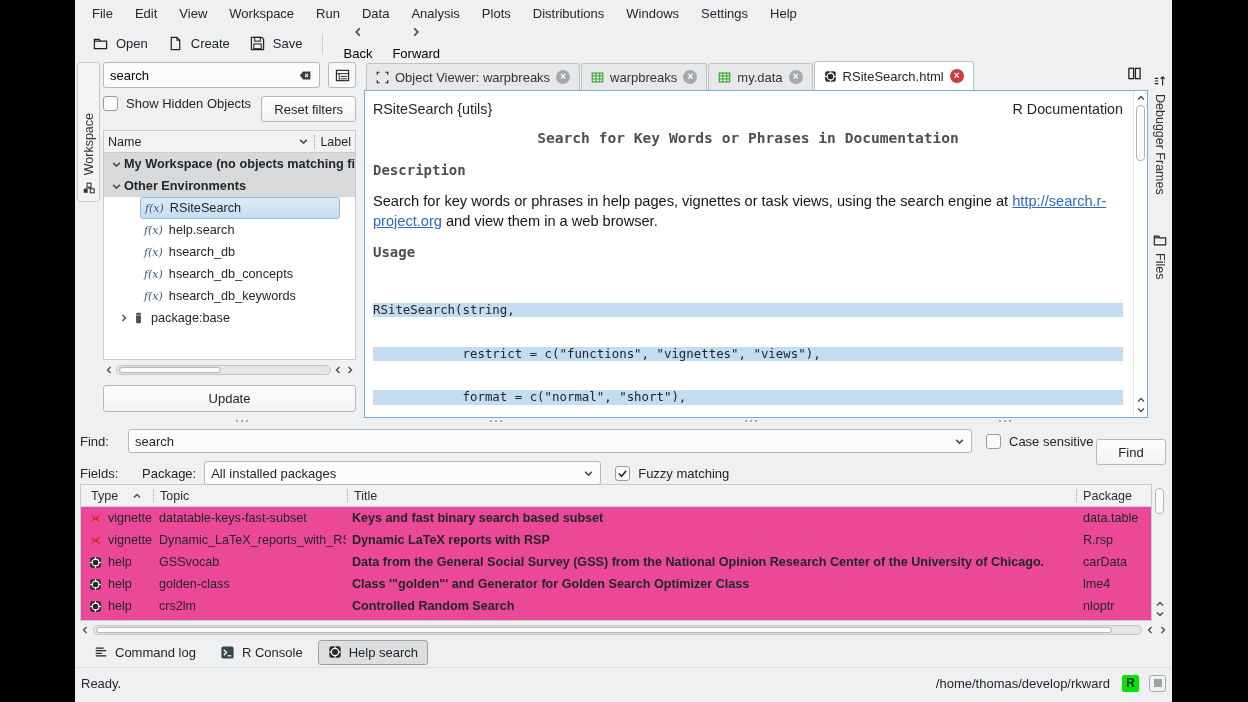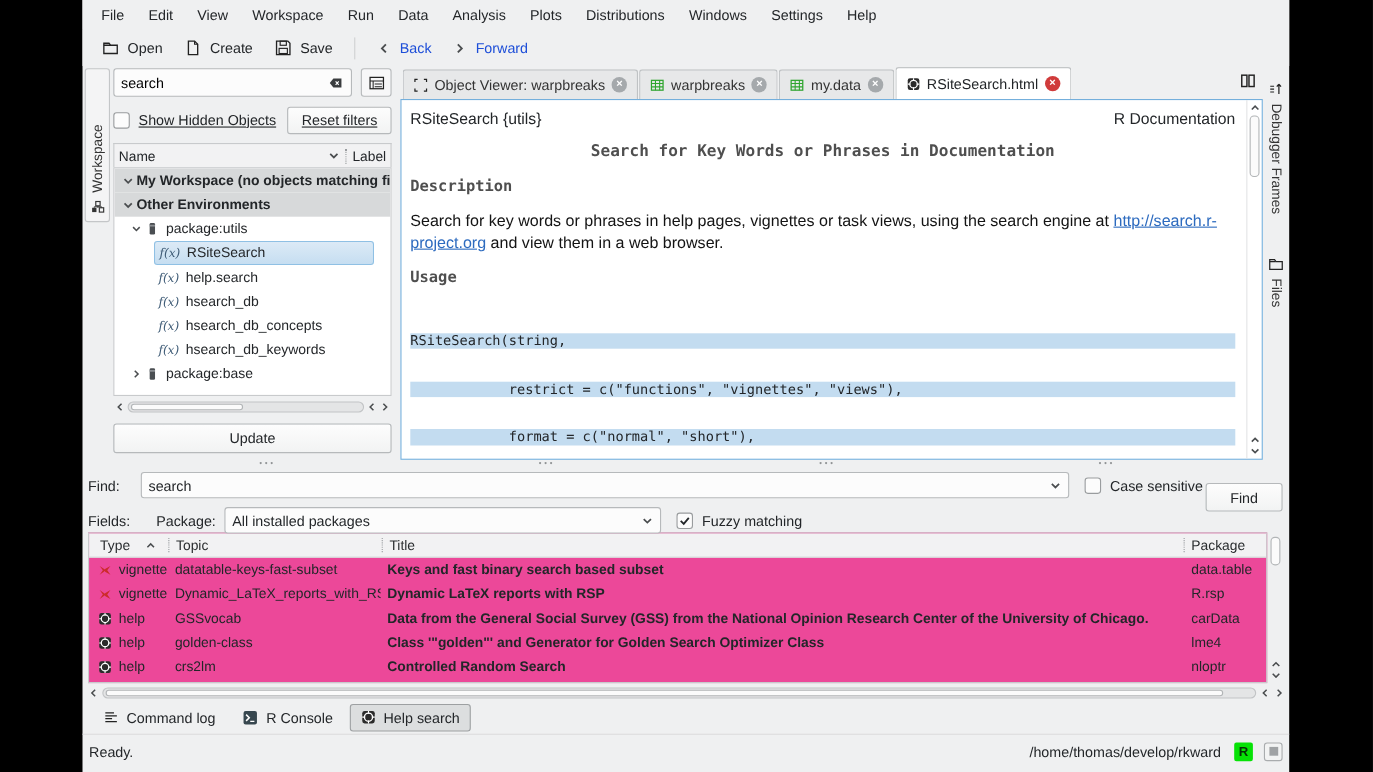--- a/index.html
+++ b/index.html
@@ -9,39 +9,39 @@
          background:#eff0f1; display:flex; flex-direction:column; font-size:13px; }
 
   
   .menubar { height:27px; display:flex; align-items:center; padding-left:6px; background:#eff0f1; }
   .menubar .mi { padding:4px 11px; border-radius:3px; cursor:default; }
 
   
   .toolbar { height:33px; display:flex; align-items:center; gap:4px; padding-left:10px; background:#eff0f1; }
   .tbtn { display:flex; align-items:center; gap:8px; padding:4px 8px; border-radius:3px; }
   .tbtn svg { display:block; }
-  .tbtn.disabled { color:#1d4ed8; }
+  .tbtn.disabled { color:#000000;flex-direction:column; }
   .tsep { width:1px; height:20px; background:#cfd1d2; margin:0 8px; }
 
   
   .upper { height:358px; display:flex; }
   .dockstrip-left { width:27px; position:relative; }
   .vtab-left { position:absolute; top:2px; left:2px; width:23px; height:140px;
                background:#f4f4f5; border:1px solid #c4c6c8; border-radius:3px;
                display:flex; flex-direction:column-reverse; align-items:center; gap:6px; padding:6px 0; }
   .vtab-left .vlabel { writing-mode:vertical-rl; transform:rotate(180deg); font-size:12.5px; color:#333; }
 
   .leftpanel { width:256px; display:flex; flex-direction:column; padding:2px 2px 0 1px; }
   .searchrow { display:flex; gap:8px; height:26px; margin-bottom:8px; }
   .searchbox { flex:1; display:flex; align-items:center; background:#fcfcfc; border:1px solid #b6b9bb;
                border-radius:3px; padding:0 6px; }
   .searchbox input { border:none; outline:none; flex:1; font-size:13px; background:transparent; font-family:"Liberation Sans",sans-serif; }
   .iconbtn { width:28px; border:1px solid #b6b9bb; border-radius:3px; background:#f7f7f8;
              display:flex; align-items:center; justify-content:center; }
-  .filterrow { display:flex; align-items:center; height:26px; margin-bottom:8px;text-decoration:underline; }
+  .filterrow { display:flex; height:26px; margin-bottom:8px; }
   .cb { width:15px; height:15px; border:1px solid #999c9e; border-radius:3px; background:#fcfcfc;
         display:inline-flex; align-items:center; justify-content:center; flex:none; }
   .cb svg { display:none; }
   .cb.checked svg { display:block; }
   .filterrow .cblabel { margin-left:8px; flex:1; }
   .btn { border:1px solid #b6b9bb; border-radius:3px; background:linear-gradient(#fdfdfd,#f2f3f3);
          padding:4px 12px; font-size:13px; color:#232629; }
   .treeheader { height:22px; display:flex; align-items:center; background:#f2f2f3;
                 border:1px solid #c8cacc; border-bottom:none; font-size:12.5px; padding:0 4px; }
   .treeheader .hdiv { width:1px; height:14px; border-left:1px dotted #9a9da0; margin:0 5px; }
@@ -332,31 +332,20 @@
           <span>My Workspace (no objects matching filter</span>
         </div>
         <div class="trow cat">
           <span class="tw">
               <svg width="11" height="11">
                 <use href="#chev-down"></use>
               </svg>
             </span>
           <span>Other Environments</span>
         </div>
-        <div class="trow" style="padding-left:12px">
-          <span class="tw">
-              <svg width="10" height="10">
-                <use href="#chev-down"></use>
-              </svg>
-            </span>
-          <svg class="pkgicon" width="13" height="14">
-              <use href="#ic-package"></use>
-            </svg>
-          <span>package:utils</span>
-        </div>
         <div class="trow sel" style="margin-left:36px; padding-left:4px; width:200px">
           <span class="fxicon">f(x)</span>
           <span>RSiteSearch</span>
         </div>
         <div class="trow" style="padding-left:40px">
           <span class="fxicon">f(x)</span>
           <span>help.search</span>
         </div>
         <div class="trow" style="padding-left:40px">
           <span class="fxicon">f(x)</span>

